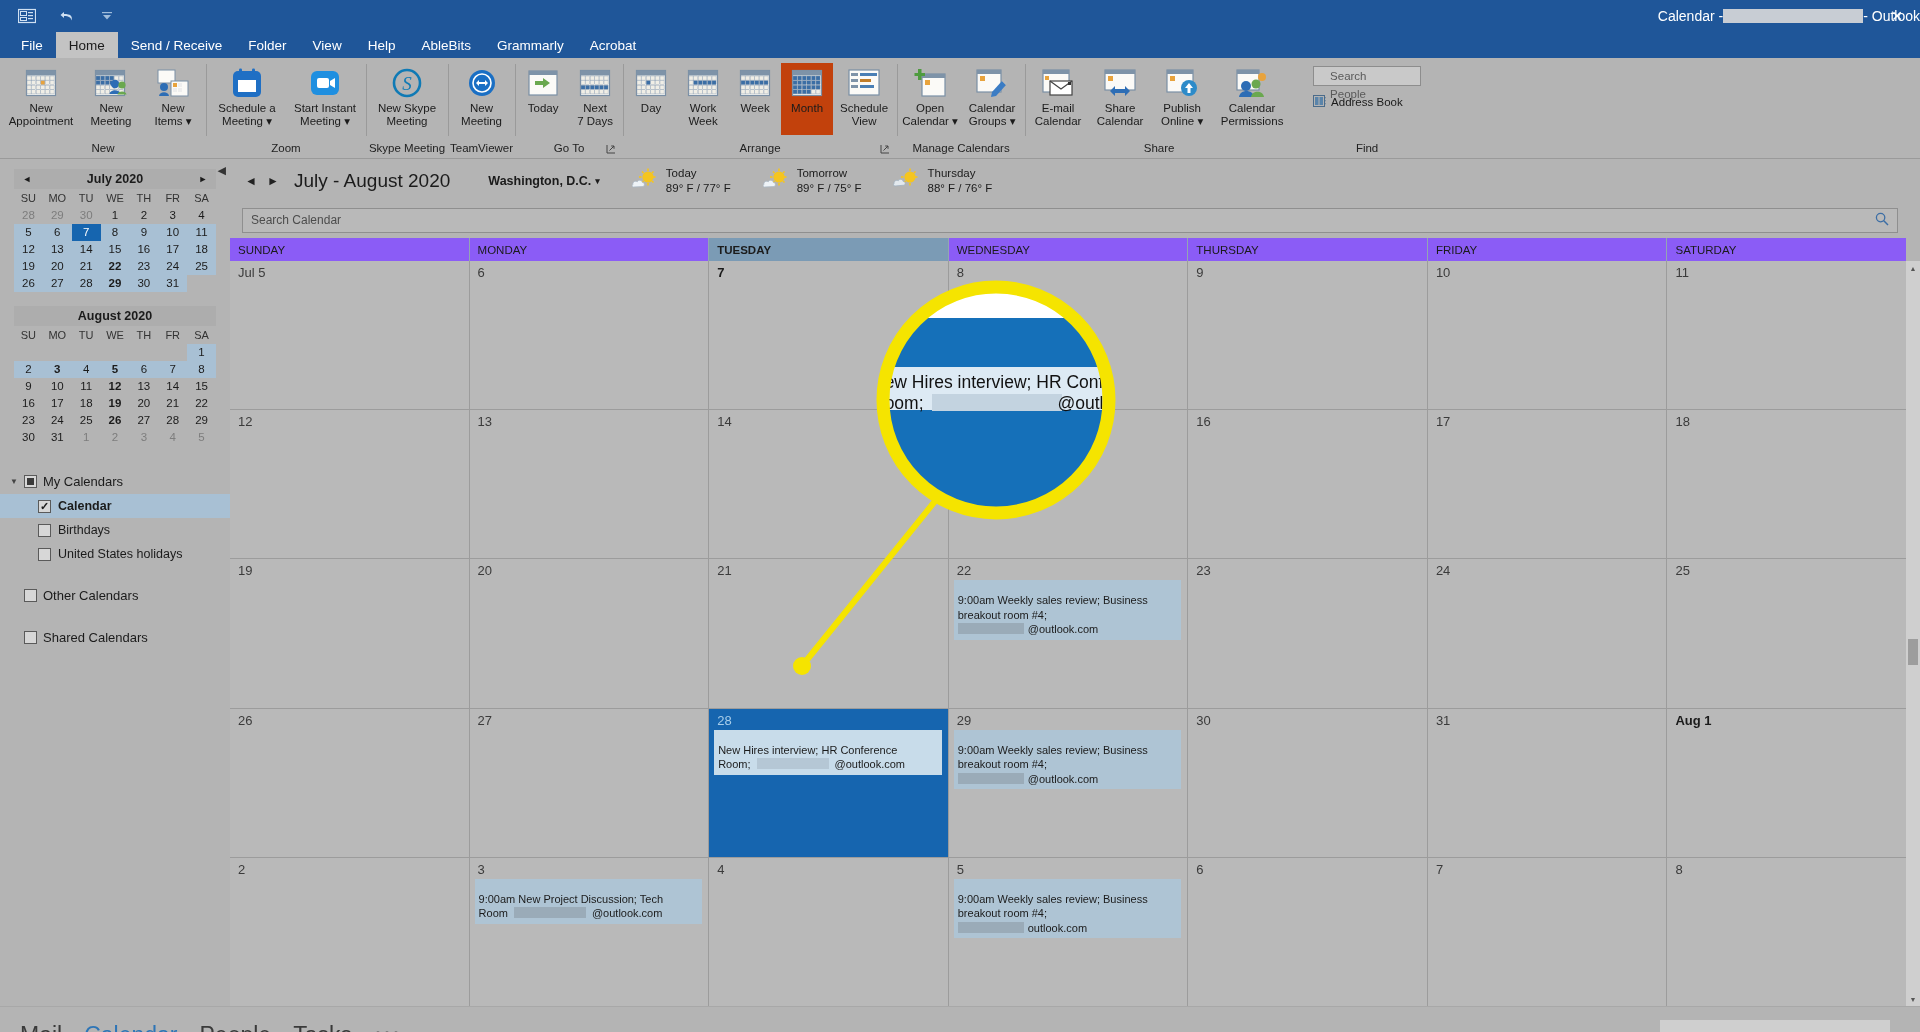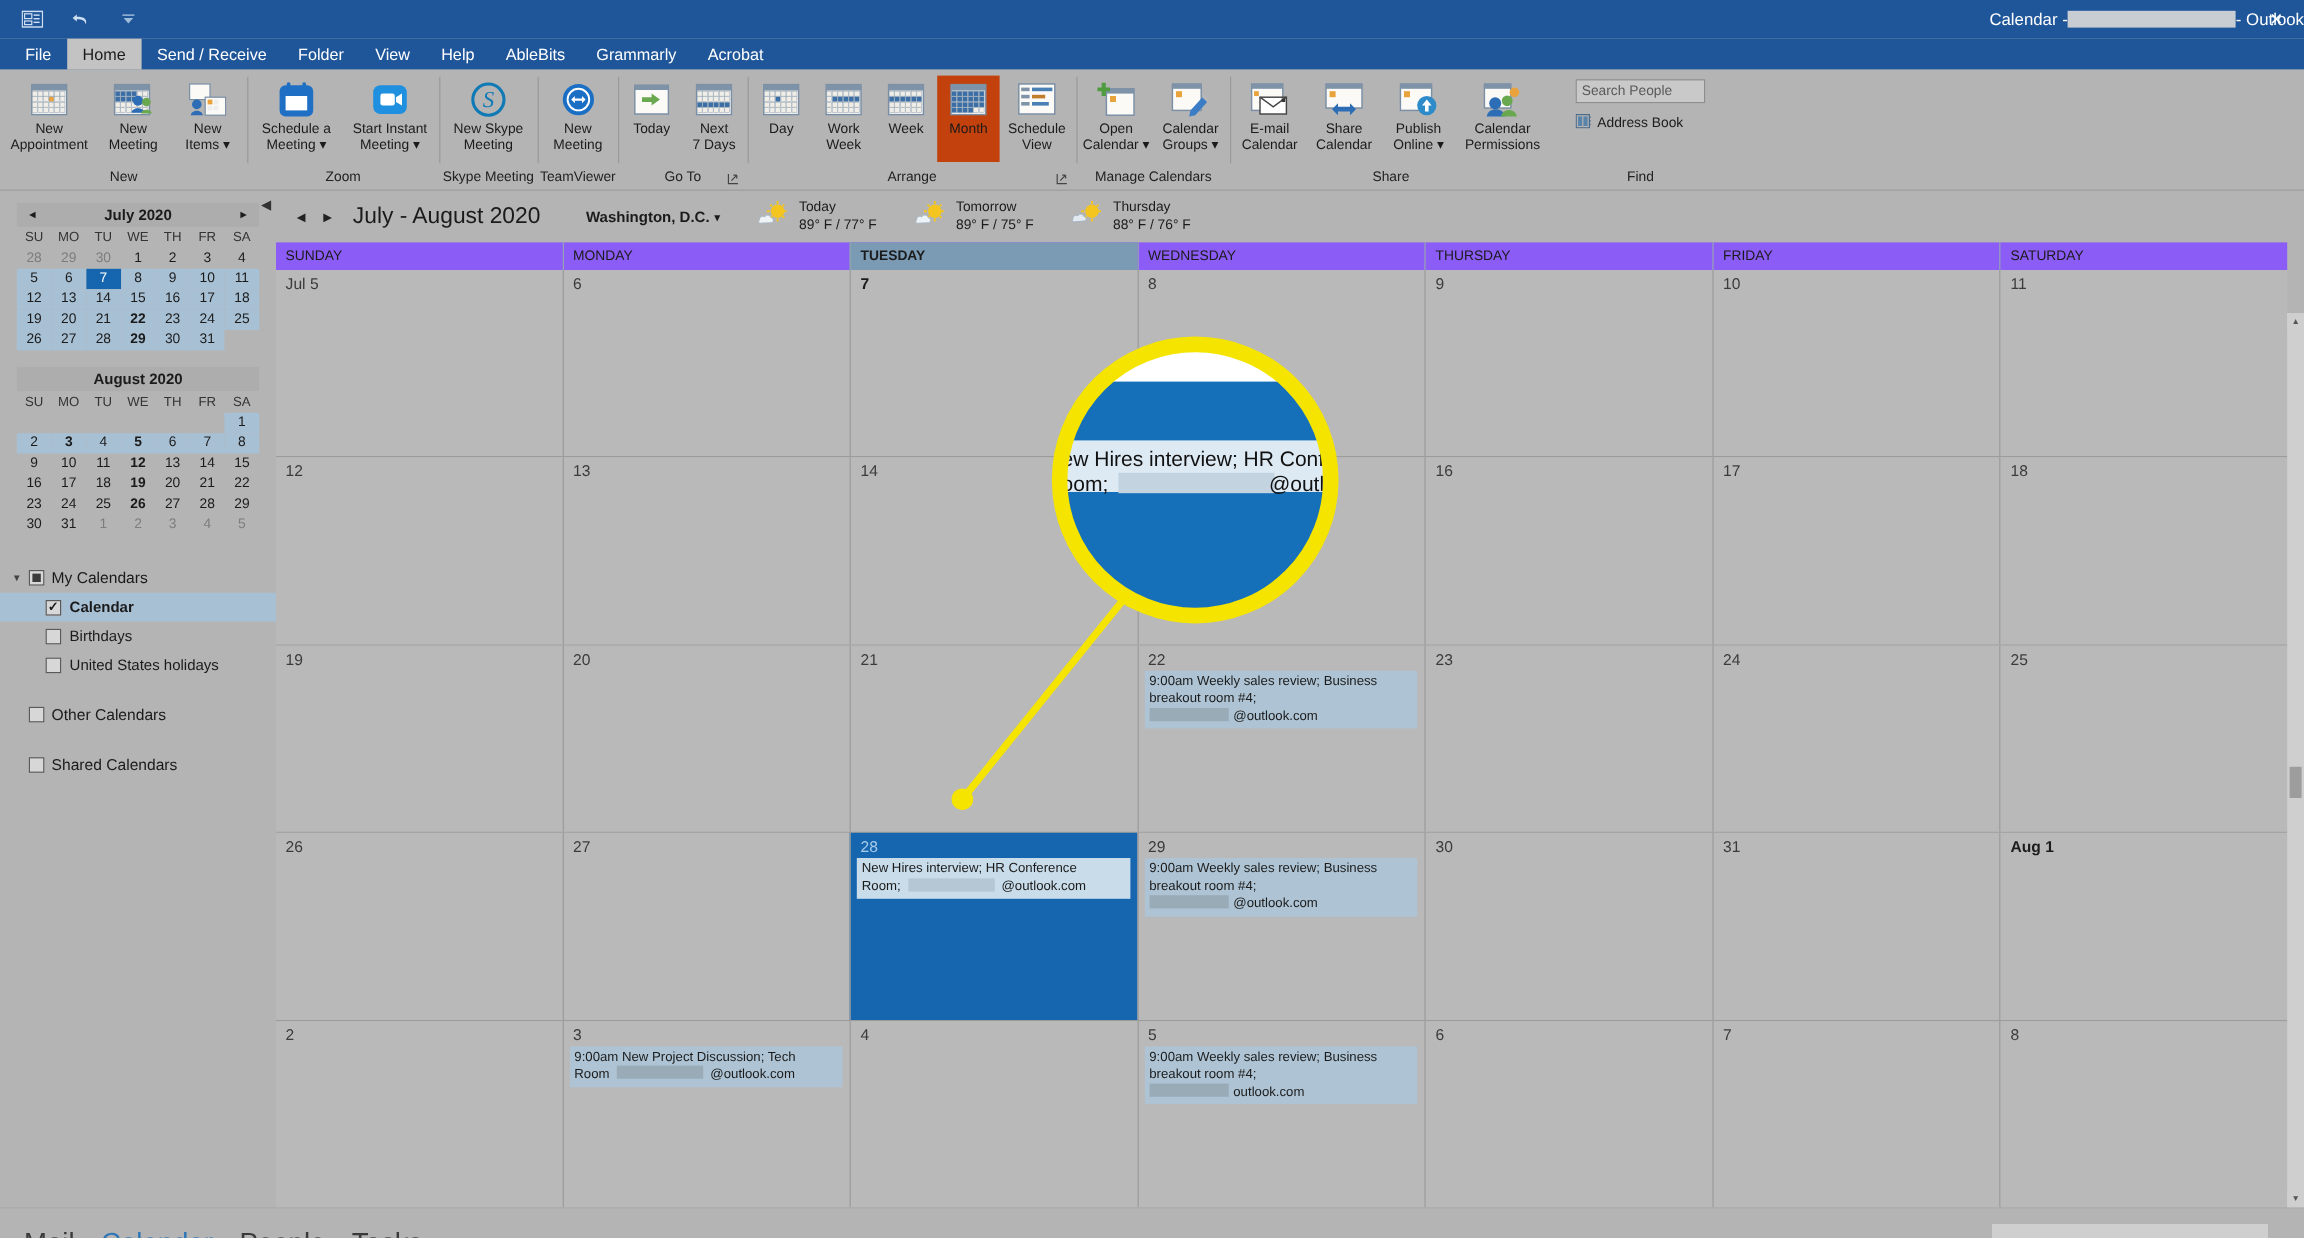--- a/index.html
+++ b/index.html
@@ -81,21 +81,21 @@
     margin-top: 2px; word-break: break-word;
   }
   .rbtn.wide { width: 78px; }
   .rbtn.narrow { width: 52px; }
 
   
   .find-group { padding: 8px 10px 0 10px; display:flex; flex-direction: column; }
   .search-people {
     width: 108px; height: 20px; background: #c9c9c9;
     border: 1px solid #8d8d8d; font-size: 11.5px; color: #5a5a5a;
-    padding: 0 4px; line-height: 18px;
+    padding: 0 16px; line-height: 18px;
   }
   .addr-book {
     margin-top: 9px; display: flex; align-items: center; gap: 5px;
     font-size: 11.5px; color: #1b1b1b; cursor: pointer;
   }
 
   
   .main { display: flex; height: 847px; background: #b4b4b4; }
 
   
@@ -195,21 +195,21 @@
   }
   .daycell:first-child { border-left: none; }
   .daycell.selday { background: #1665af; }
   .daynum {
     font-size: 13px; color: #3b3b3b; padding: 4px 0 0 8px; display: block;
   }
   .daycell.selday .daynum { color: #a7cdea; }
   .daynum.bold { font-weight: bold; color: #1b1b1b; }
   .appt {
     margin: 2px 6px 0 5px; background: #aec4d4; font-size: 11px;
-    color: #1b1b1b; line-height: 14.5px; padding: 2px 4px 3px 4px;
+    color: #1b1b1b; line-height: 14.5px; padding: 13px 4px 3px 4px;
     cursor: pointer; position: relative;
   }
   .appt.light { background: #c8dcea; }
   .appt .rd { background: #9aabb8; display: inline-block; height: 11px; vertical-align: -1px; }
   .appt.light .rd { background: #b5c7d5; }
 
   
   .vscroll {
     position: absolute; right: 0; top: 102px; bottom: 0; width: 14px;
     background: #cfcfcf;
@@ -995,20 +995,31 @@
                   <line x1="22.5" y1="3.5" x2="21" y2="5"></line>
                   <line x1="12.5" y1="13" x2="11" y2="14.5"></line>
                 </g>
                 <path d="M2 18 C0.5 18 0 16.6 1 15.6 C0.8 13 3.4 11.6 5.2 12.8 C6.2 10.6 9.6 10.9 10.2 13.4 C12.4 13.2 13 16.4 11 17.2 Z" fill="#e3e9ee" stroke="#9fb0bf" stroke-width="0.8"></path>
               </svg></span>
             <div class="wx-txt"><b>Thursday</b><span>88° F / 76° F</span></div>
           </div>
         </div>
     </div>
 
+    <div class="searchrow">
+      <div class="searchbox">
+        <span class="sp">Search Calendar</span>
+        <span>
+          <svg width="14" height="14" viewBox="0 0 14 14">
+            <circle cx="5.6" cy="5.6" r="4.2" fill="none" stroke="#3c6ea5" stroke-width="1.3"></circle>
+            <line x1="8.8" y1="8.8" x2="13" y2="13" stroke="#3c6ea5" stroke-width="1.5"></line>
+          </svg>
+        </span>
+      </div>
+    </div>
 
     <div class="dow-row" id="dowrow">
         <div class="dow-cell">SUNDAY</div>
         <div class="dow-cell">MONDAY</div>
         <div class="dow-cell sel">TUESDAY</div>
         <div class="dow-cell">WEDNESDAY</div>
         <div class="dow-cell">THURSDAY</div>
         <div class="dow-cell">FRIDAY</div>
         <div class="dow-cell">SATURDAY</div>
       </div>

